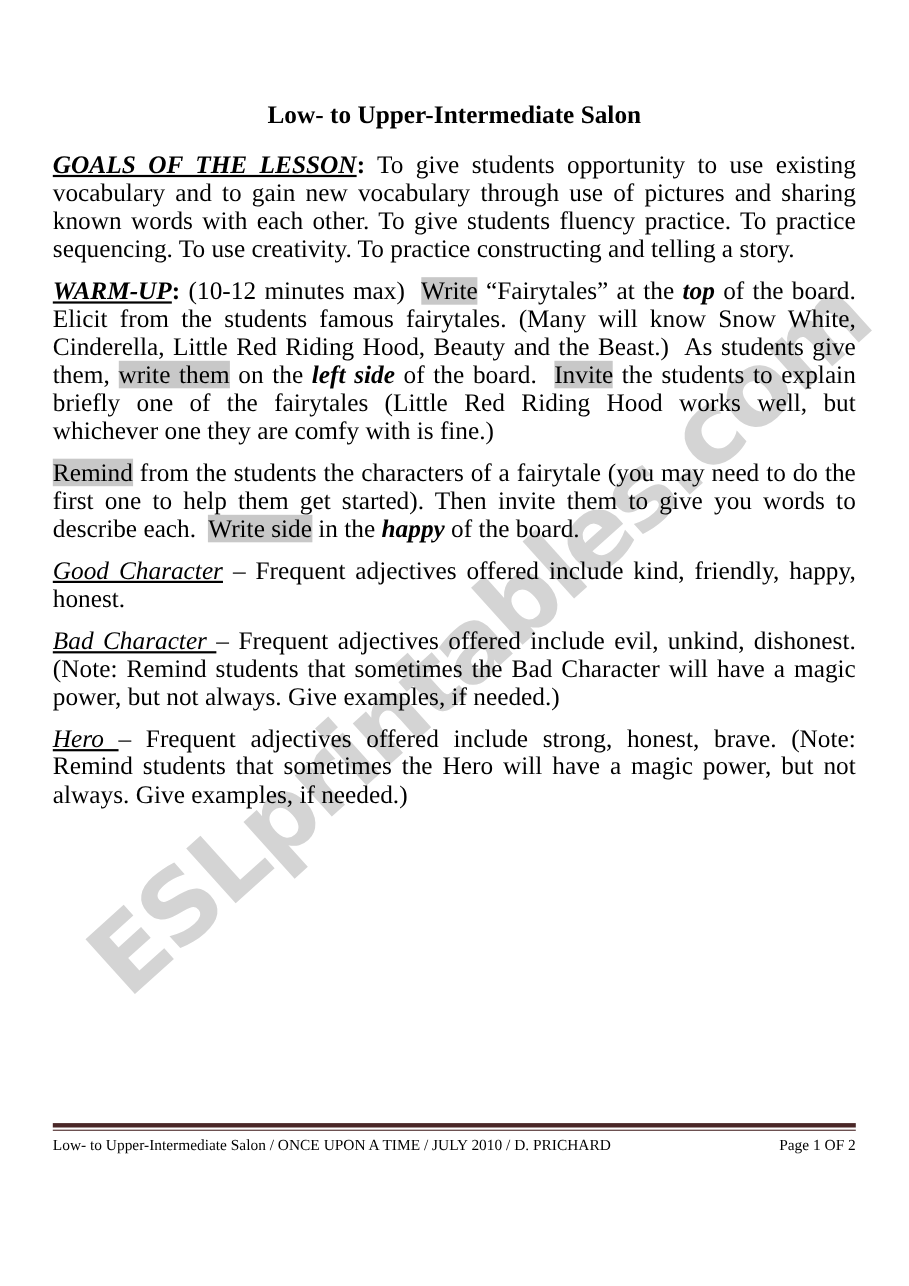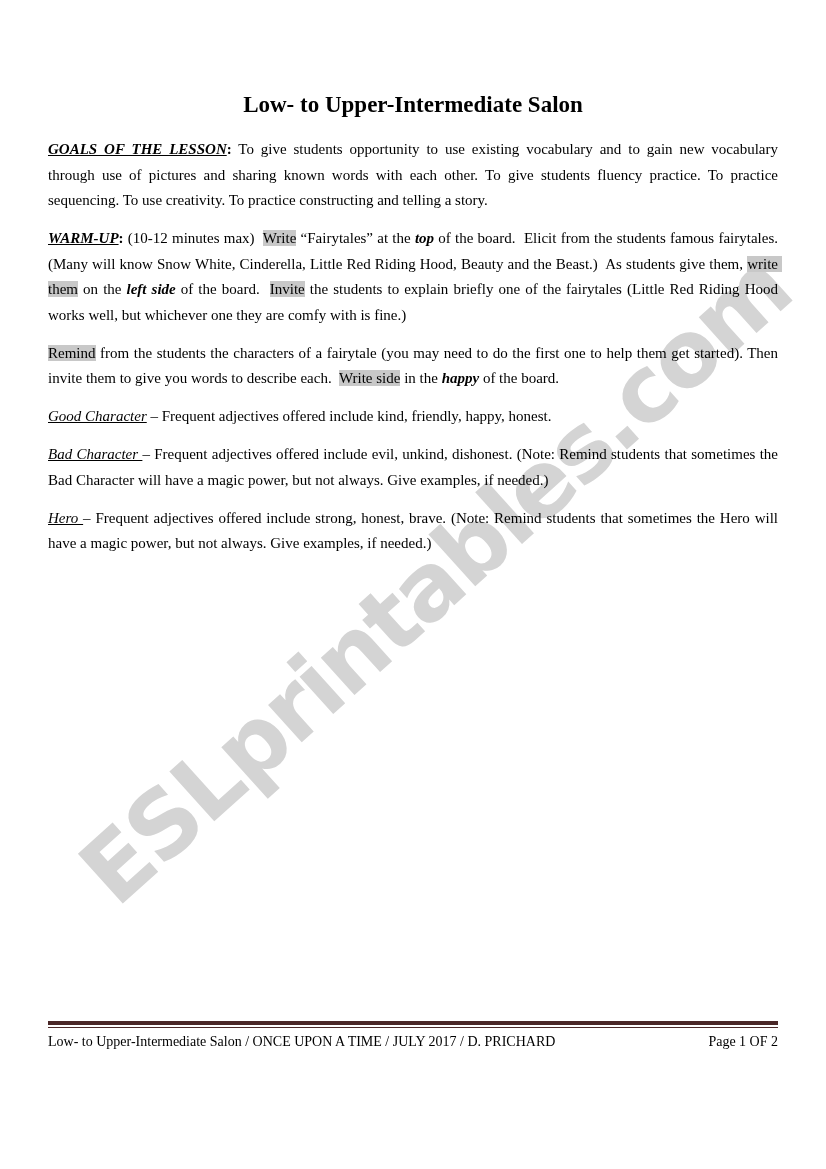--- a/index.html
+++ b/index.html
@@ -36,21 +36,21 @@
   }
   .doc-title, .doc-subtitle {
     text-align: center;
     font-weight: bold;
     font-size: 23px;
     line-height: 25px;
     margin: 0 0 20px 0;
     white-space: pre-wrap;
   }
   .para {
-    font-size: 15px;
+    font-size: 23px;
     line-height: 25.5px;
     text-align: justify;
     margin: 0 0 12.5px 0;
     white-space: pre-wrap;
   }
   .h  { font-weight: bold; font-style: italic; text-decoration: underline; }
   .b  { font-weight: bold; }
   .bi { font-weight: bold; font-style: italic; }
   .iu { font-style: italic; text-decoration: underline; }
   .hl { background-color: var(--hl, #c8c8c8); }
@@ -89,18 +89,18 @@
         <p class="para"><span class="hl">Remind</span><span> from the students the characters of a fairytale (you may need to do the first one to help them get started). Then invite them to give you words to describe each.  </span><span class="hl">Write side</span><span> in the </span><span class="bi">happy</span><span> of the board.</span></p>
         <p class="para"><span class="iu">Good Character</span><span> – Frequent adjectives offered include kind, friendly, happy, honest.</span></p>
         <p class="para"><span class="iu">Bad Character </span><span>– Frequent adjectives offered include evil, unkind, dishonest. (Note: Remind students that sometimes the Bad Character will have a magic power, but not always. Give examples, if needed.)</span></p>
         <p class="para"><span class="iu">Hero </span><span>– Frequent adjectives offered include strong, honest, brave. (Note: Remind students that sometimes the Hero will have a magic power, but not always. Give examples, if needed.)</span></p>
       </div>
   </div>
 
   <div class="footer">
     <div class="footer-rule"></div>
     <div class="footer-text">
-      <span>Low- to Upper-Intermediate Salon / ONCE UPON A TIME / JULY 2017 / D. PRICHARD</span>
+      <span>Low- to Upper-Intermediate Salon / ONCE UPON A TIME / JULY 2010 / D. PRICHARD</span>
       <span>Page 1 OF 2</span>
     </div>
   </div>
 
 </div>
 
 </body></html>

